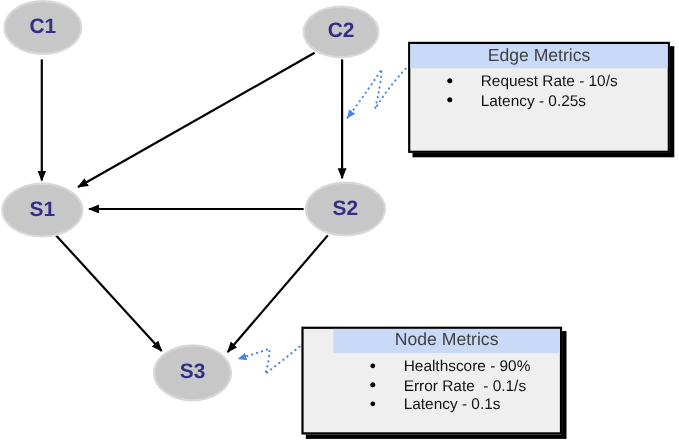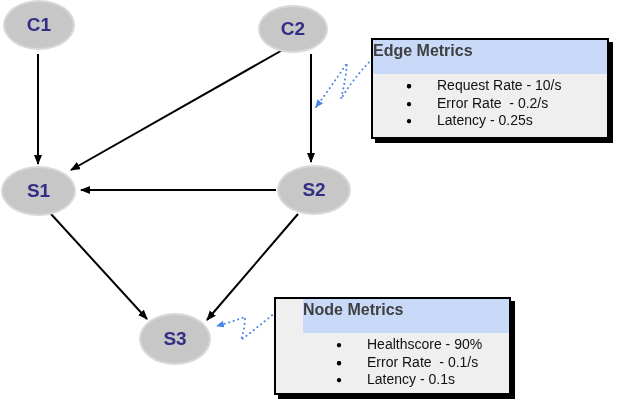--- a/index.html
+++ b/index.html
@@ -41,24 +41,24 @@
     font-size:19px;font-weight:bold;
   }
   .metric-box{
     position:absolute;
     background:var(--box-body-bg);
     border:2px solid var(--box-border);
     box-shadow:4px 4px 0 0 var(--box-border);
     box-sizing:border-box;
   }
   .metric-header{
-    height:34px;line-height:22px;
+    height:22px;line-height:22px;
     background:var(--box-header-bg);
-    text-align:left;
-    font-size:16px;font-weight:bold;
+    text-align:center;
+    font-size:16px;font-weight:normal;
     color:var(--title-color);
   }
   .metric-list{
     margin:3px 0 0 0;padding:0;list-style:none;
   }
   .metric-item{
     position:relative;
     padding-left:64px;
     font-size:14px;line-height:17.5px;
     color:var(--item-color);
@@ -91,39 +91,39 @@
     <line class="black-edge" x1="51" y1="214" x2="147" y2="319" marker-end="url(#arrow-black)"></line>
     <line class="black-edge" x1="298" y1="214" x2="207" y2="320" marker-end="url(#arrow-black)"></line>
 
     <path class="callout-edge" d="M372,59 Q352,80 341,99 Q346,78 347,63 Q331,87 316,107" marker-end="url(#arrow-blue)"></path>
     <path class="callout-edge" d="M283,306 Q262,324 241,340 Q245,328 245,317 Q231,322 217,326" marker-end="url(#arrow-blue)"></path>
   </svg>
 
   <div class="node" style="left:3px;top:0;width:72px;height:50px;justify-content:center;">
     <span class="node-label">C1</span>
   </div>
-  <div class="node" style="left:258px;top:5px;width:70px;height:48px;text-align:center;">
+  <div class="node" style="left:275px;top:5px;width:70px;height:48px;text-align:center;">
     <span class="node-label">C2</span>
   </div>
   <div class="node" style="left:1px;top:166px;width:75px;height:50px;">
     <span class="node-label">S1</span>
   </div>
   <div class="node" style="left:277px;top:165px;width:74px;height:50px;">
     <span class="node-label">S2</span>
   </div>
   <div class="node" style="left:139px;top:313px;width:72px;height:52px;text-align:center;">
     <span class="node-label">S3</span>
   </div>
 
   <div class="metric-box" style="left:371px;top:38px;width:238px;height:101px;">
     <div class="metric-header">Edge Metrics</div>
     <ul class="metric-list">
       <li class="metric-item"><span class="bullet">●</span></li>
       <li class="metric-item"><span class="bullet">●</span><span>Request Rate - 10/s</span></li>
-      <li class="metric-item"><span class="bullet">●</span><span>Error Rate  - 0.2/s</span></li>
+      <li class="metric-item"><span class="bullet">●</span></li>
       <li class="metric-item"><span class="bullet">●</span><span>Latency - 0.25s</span></li>
     </ul>
   </div>
 
   <div class="metric-box" style="left:274px;top:297px;width:237px;height:98px;padding-left:27px;">
     <div class="metric-header">Node Metrics</div>
     <ul class="metric-list">
       <li class="metric-item"><span class="bullet">●</span><span>Healthscore - 90%</span></li>
       <li class="metric-item"><span class="bullet">●</span></li>
       <li class="metric-item"><span class="bullet">●</span><span>Error Rate  - 0.1/s</span></li>

